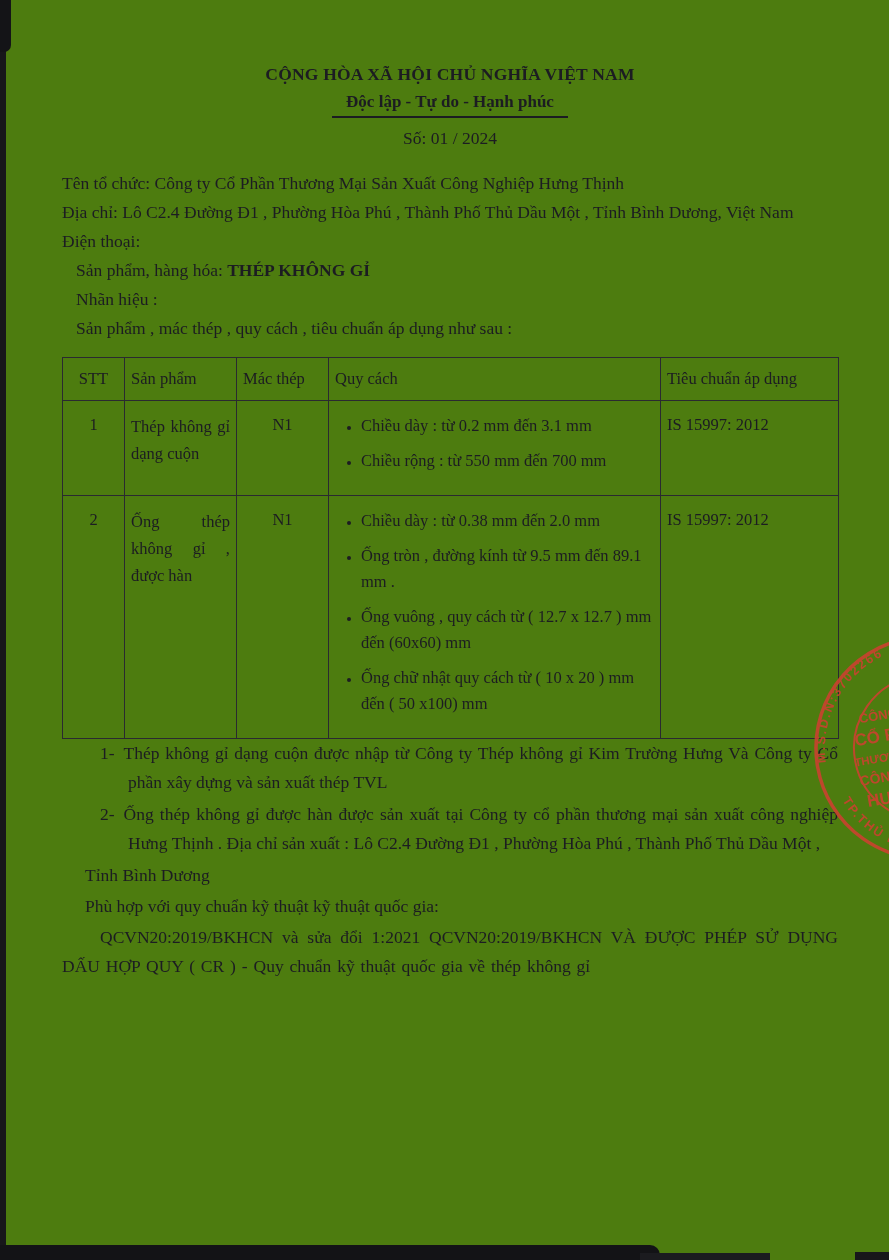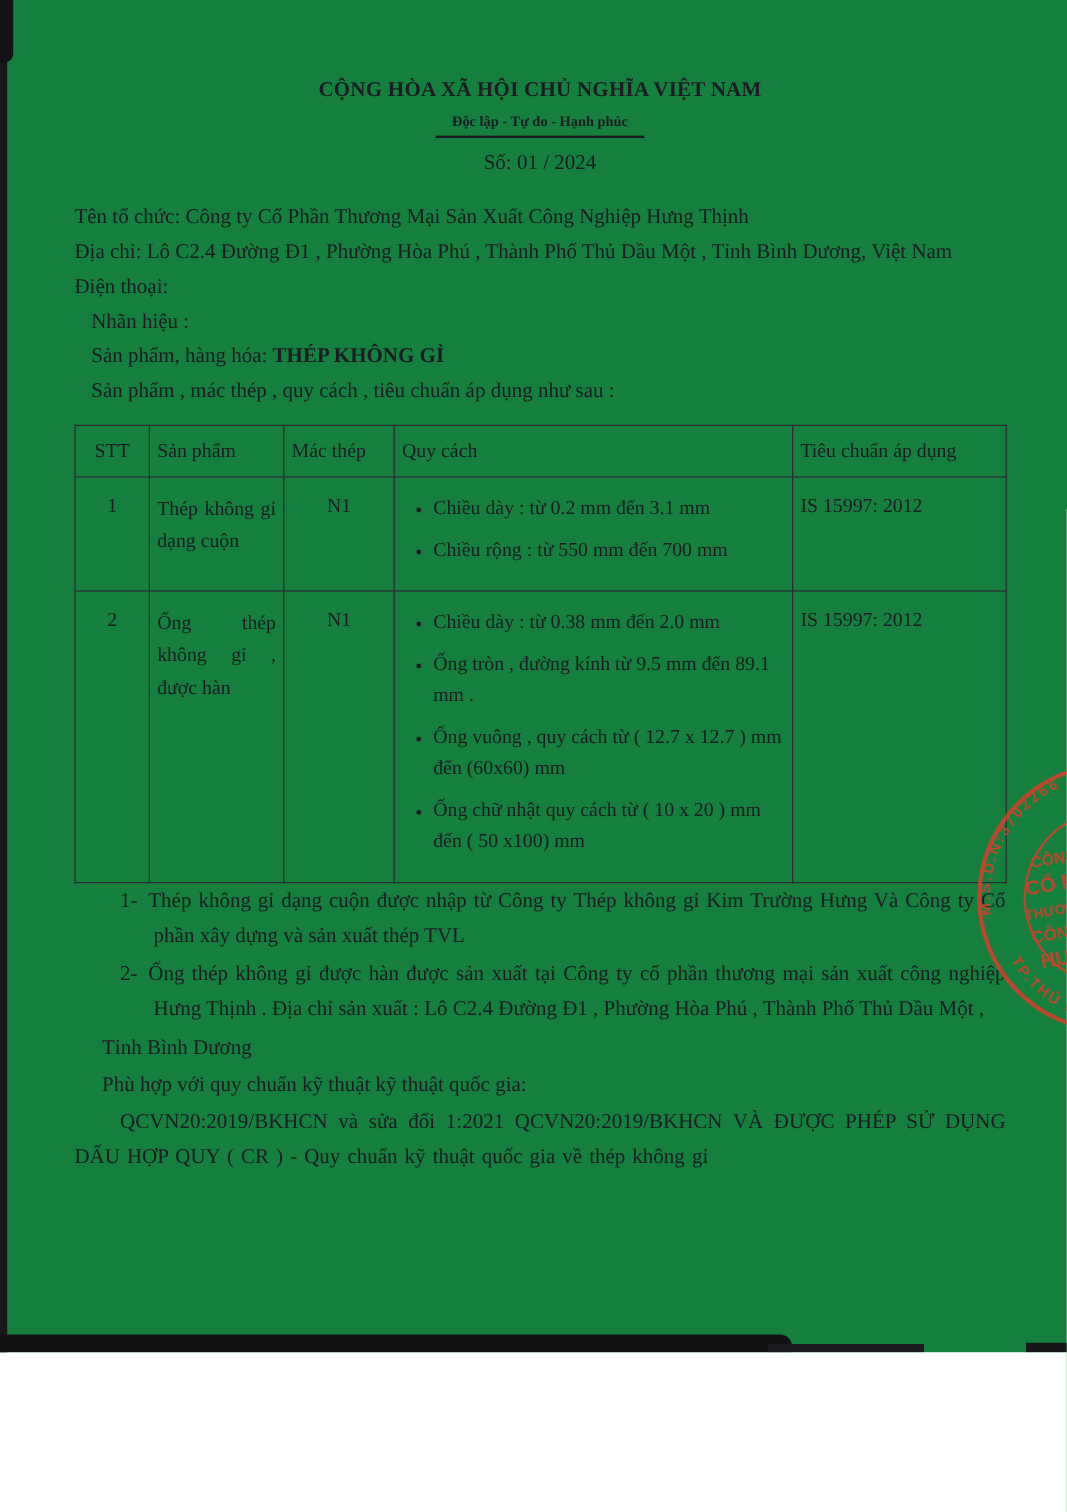--- a/index.html
+++ b/index.html
@@ -1,36 +1,36 @@
 <!DOCTYPE html>
 <html><head>
 <meta charset="utf-8">
 <style>
   html,body{margin:0;padding:0;background:#ffffff;}
   .page{
     position:relative;
-    width:889px;height:1127px;
-    background:#15803d;
+    width:889px;height:1260px;
+    background:#4d7c0f;
     color:#1c1c22;
     font-family:"Liberation Serif","DejaVu Serif",serif;
     overflow:hidden;
     box-sizing:border-box;
     padding:64px 51px 0 62px;
   }
   
   .scan-left{position:absolute;left:0;top:0;width:6px;height:1260px;background:#17171a;z-index:5;}
   .scan-topleft{position:absolute;left:0;top:0;width:11px;height:52px;background:#141417;border-radius:0 0 7px 0;z-index:5;}
   .scan-bottom{position:absolute;left:0;bottom:0;width:660px;height:15px;background:#131316;border-radius:0 10px 0 0;z-index:5;}
   .scan-bottom2{position:absolute;left:640px;bottom:0;width:130px;height:7px;background:#1b1b1f;z-index:5;}
   .scan-bottom-right{position:absolute;right:0;bottom:0;width:34px;height:8px;background:#17171a;z-index:5;}
 
   .center{text-align:center;}
   .national-title{font-size:17.5px;font-weight:bold;letter-spacing:.2px;}
   .motto-wrap{margin-top:7px;}
-  .motto{display:inline-block;font-size:12px;font-weight:bold;border-bottom:2px solid #1c1c22;padding:0 14px 4px 14px;}
+  .motto{display:inline-block;font-size:17px;font-weight:bold;border-bottom:2px solid #1c1c22;padding:0 14px 4px 14px;}
   .doc-title{margin-top:30px;font-size:22px;font-weight:bold;letter-spacing:.6px;}
   .doc-number{margin-top:10px;font-size:17.5px;}
 
   p{margin:0;font-size:17.5px;line-height:29px;}
   .p-org{margin-top:20px;}
   .p-indent{padding-left:14px;}
   .bold{font-weight:bold;}
 
   table{border-collapse:collapse;margin-top:14px;width:776px;font-size:16.5px;table-layout:fixed;}
   th,td{border:1.4px solid #2a2a30;vertical-align:top;padding:9px 6px;font-weight:normal;text-align:left;line-height:24px;}
@@ -67,22 +67,22 @@
   <div class="center national-title">CỘNG HÒA XÃ HỘI CHỦ NGHĨA VIỆT NAM</div>
   <div class="center motto-wrap">
     <span class="motto">Độc lập - Tự do - Hạnh phúc</span>
   </div>
 
   <div class="center doc-number">Số: 01 / 2024</div>
 
   <p class="p-org">Tên tổ chức: Công ty Cổ Phần Thương Mại Sản Xuất Công Nghiệp Hưng Thịnh</p>
   <p>Địa chỉ: Lô C2.4 Đường Đ1 , Phường Hòa Phú , Thành Phố Thủ Dầu Một , Tỉnh Bình Dương, Việt Nam</p>
   <p>Điện thoại:</p>
+  <p class="p-indent"><span>Sản phẩm, hàng hóa: </span><span class="bold">THÉP KHÔNG GỈ</span></p>
   <p class="p-indent">Nhãn hiệu :</p>
-  <p class="p-indent"><span>Sản phẩm, hàng hóa: </span><span class="bold">THÉP KHÔNG GỈ</span></p>
   <p class="p-indent">Sản phẩm , mác thép , quy cách , tiêu chuẩn áp dụng như sau :</p>
 
   <table>
     <colgroup>
       <col class="col-stt">
         <col class="col-product">
         <col class="col-grade">
         <col class="col-spec">
         <col class="col-std">
     </colgroup>

